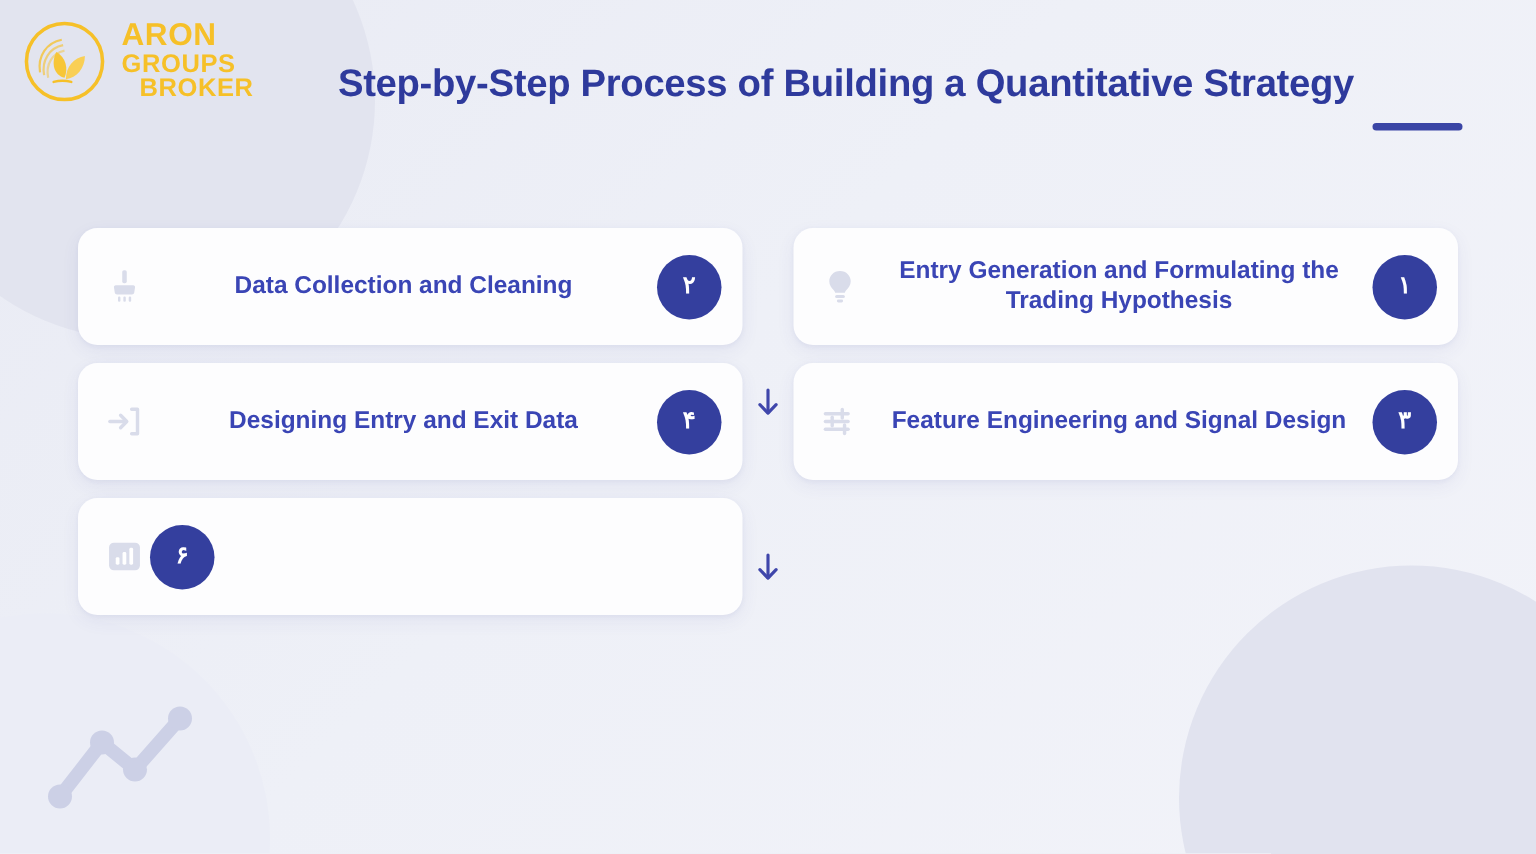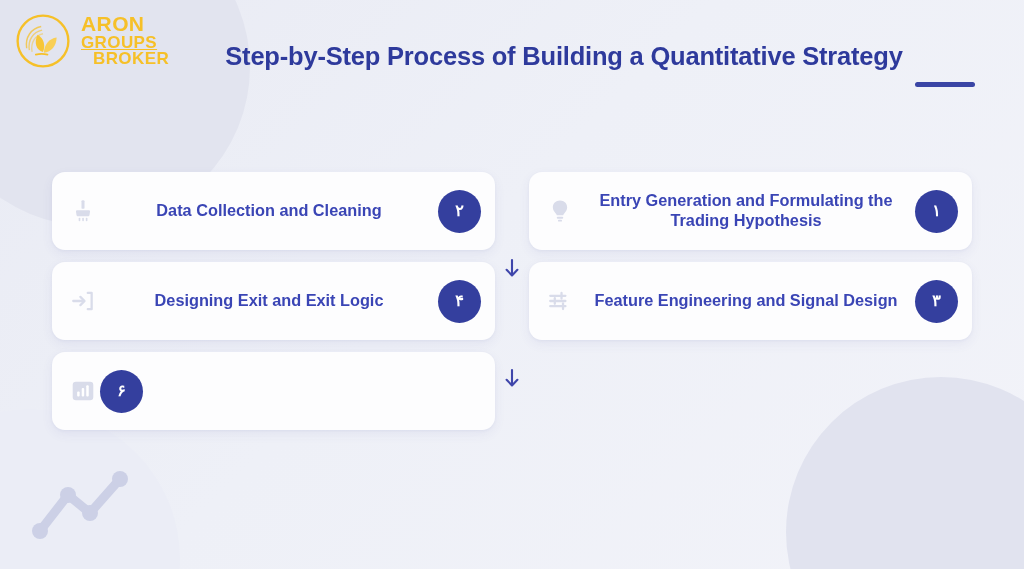--- a/index.html
+++ b/index.html
@@ -89,21 +89,21 @@
     line-height: 0.98;
   }
 
   .logo-text span {
     color: #f6c028;
     font-weight: bold;
     letter-spacing: 0.4px;
   }
 
   .logo-l1 { font-size: 21px; }
-  .logo-l2 { font-size: 17px; text-decoration: underline; }
+  .logo-l2 { font-size: 17px; }
   .logo-l3 { font-size: 17px; margin-left: 12px; }
 
   .title {
     position: absolute;
     left: 0;
     top: 42px;
     width: 1024px;
     text-align: center;
     padding-left: 104px;
     color: #2e3a9c;
@@ -128,21 +128,21 @@
     position: absolute;
     left: 52px;
     top: 172px;
     width: 920px;
     z-index: 4;
   }
 
   .row {
     display: flex;
     justify-content: space-between;
-    align-items: flex-start;
+    align-items: flex-end;
     height: 58px;
     margin-bottom: 32px;
   }
   .row:last-child { margin-bottom: 0; }
 
   .card {
     position: relative;
     width: 443px;
     height: 78px;
     background: #fdfdfe;
@@ -279,21 +279,21 @@
 
   <div class="row">
     <div class="card">
       <span class="card-icon">
         <svg viewBox="0 0 24 24" width="26" height="26" fill="none" stroke="currentColor" stroke-width="2.1" stroke-linecap="round" stroke-linejoin="round">
           <path d="M3 12h10"></path>
           <path d="M9.6 8.2 13.4 12l-3.8 3.8"></path>
           <path d="M16.4 4.5H20v15h-3.6"></path>
         </svg>
       </span>
-      <span class="card-label">Designing Exit and Exit Logic</span>
+      <span class="card-label">Designing Entry and Exit Data</span>
       <span class="card-badge">۴</span>
     </div>
 
     <div class="card">
       <span class="card-icon">
         <svg viewBox="0 0 24 24" width="26" height="26" fill="none" stroke="currentColor" stroke-width="2.1" stroke-linecap="round">
           <path d="M3 7.2h14"></path>
             <path d="M3 12h14"></path>
             <path d="M3 16.8h14"></path>
           <path d="M13.4 4.6v5.2"></path>

